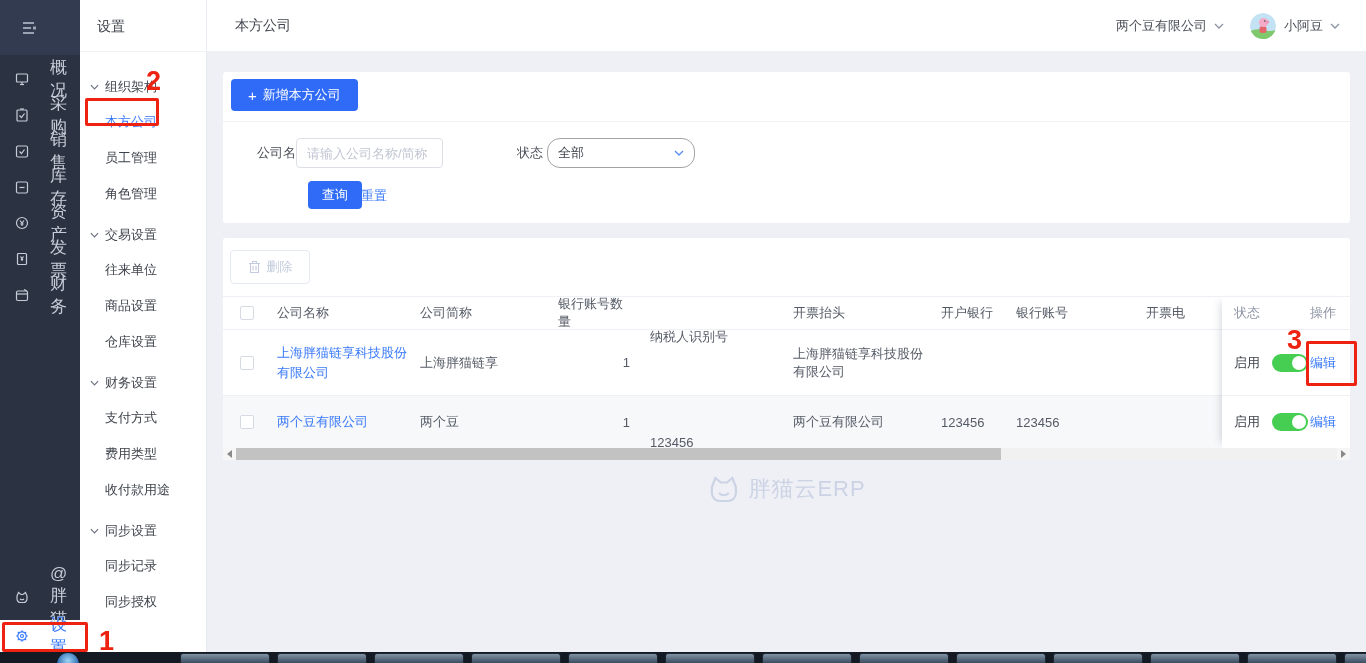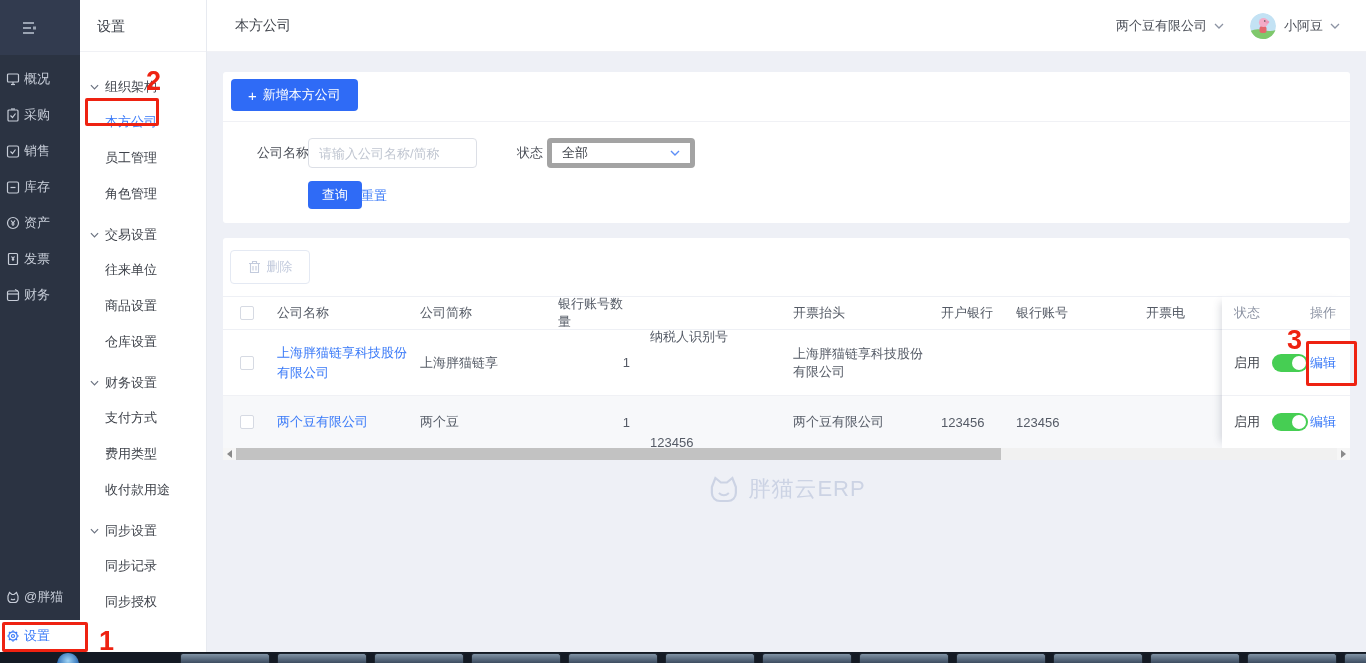--- a/index.html
+++ b/index.html
@@ -5,22 +5,22 @@
   * { margin:0; padding:0; box-sizing:border-box; }
   html,body { width:1366px; height:663px; }
   body { font-family:"Liberation Sans","DejaVu Sans",sans-serif; }
   .page { position:relative; width:1366px; height:663px; background:#eef0f6; overflow:hidden; }
 
   
   .nav-sidebar { position:absolute; left:0; top:0; width:80px; height:652px; background:#2b3342; }
   .hamburger-block { height:55px; background:#323b4f; display:flex; align-items:center; padding-left:22px; cursor:pointer; }
   .hamburger-block svg { width:16px; height:14px; }
   .nav-items { padding-top:6px; }
-  .nav-item { height:36px; display:flex; align-items:center; padding-left:6px; gap:4px;
-              color:#c7cdd8; font-size:13px; cursor:pointer; }
+  .nav-item { height:36px; display:flex; align-items:center; padding-left:15px; gap:21px;
+              color:#c7cdd8; font-size:17px; cursor:pointer; }
   .nav-item svg { width:14px; height:14px; flex:none; }
   .nav-bottom { position:absolute; left:0; bottom:0; width:80px; }
   .nav-item.bottom-cat { height:34px; margin-bottom:6px; }
   .nav-item.settings-active { height:32px; background:#ffffff; color:#3a7af8; }
   .nav-item.settings-active svg { stroke:#3a7af8; }
 
   
   .settings-sidebar { position:absolute; left:80px; top:0; width:127px; height:652px; background:#fff;
                       border-right:1px solid #e7eaf0; }
   .settings-title { height:52px; line-height:52px; padding-left:17px; font-size:14px; color:#3e424a;
@@ -47,26 +47,26 @@
   .card1 { top:20px; height:151px; }
   .card1-top { height:50px; border-bottom:1px solid #f0f1f5; }
   .btn-primary { display:inline-flex; align-items:center; gap:6px; background:#2f6bf6; color:#fff;
                  border:none; border-radius:4px; font-size:13px; cursor:pointer;
                  font-family:"Liberation Sans","DejaVu Sans",sans-serif; }
   .add-button { position:absolute; left:8px; top:7px; height:32px; padding:0 17px; }
   .plus { font-size:15px; line-height:1; }
   .filter-label { position:absolute; font-size:13px; color:#4a4e57; line-height:30px; }
   .lbl-company { left:34px; top:66px; }
   .lbl-status  { left:294px; top:66px; }
-  .filter-input { position:absolute; left:85px; top:66px; width:169px; height:30px; border:1px solid #dcdfe6;
+  .filter-input { position:absolute; left:73px; top:66px; width:147px; height:30px; border:1px solid #dcdfe6;
                   border-radius:4px; padding:0 10px; font-size:13px; color:#333;
                   font-family:"Liberation Sans","DejaVu Sans",sans-serif; }
   .filter-input::placeholder { color:#c0c6d1; }
-  .filter-select { position:absolute; left:324px; top:66px; width:148px; height:30px; border:5px solid #a3a3a3;
-                   border-radius:4px; display:flex; align-items:center; padding:0 10px; font-size:13px;
+  .filter-select { position:absolute; left:324px; top:66px; width:148px; height:30px; border:1px solid #a3a3a3;
+                   border-radius:13px; display:flex; align-items:center; padding:0 10px; font-size:13px;
                    color:#3e424a; cursor:pointer; }
   .filter-select svg { margin-left:auto; width:10px; height:6px; }
   .search-button { position:absolute; left:85px; top:109px; height:28px; padding:0 14px; }
   .reset-link { position:absolute; left:138px; top:115px; font-size:13px; color:#3a7af8; cursor:pointer; }
 
   .card2 { top:186px; height:222px; }
   .delete-button { position:absolute; left:7px; top:12px; width:80px; height:34px; background:#fff;
                    border:1px solid #e4e9f3; border-radius:4px; color:#c3cbdd; font-size:13px;
                    display:flex; align-items:center; justify-content:center; gap:6px; cursor:not-allowed;
                    font-family:"Liberation Sans","DejaVu Sans",sans-serif; }

